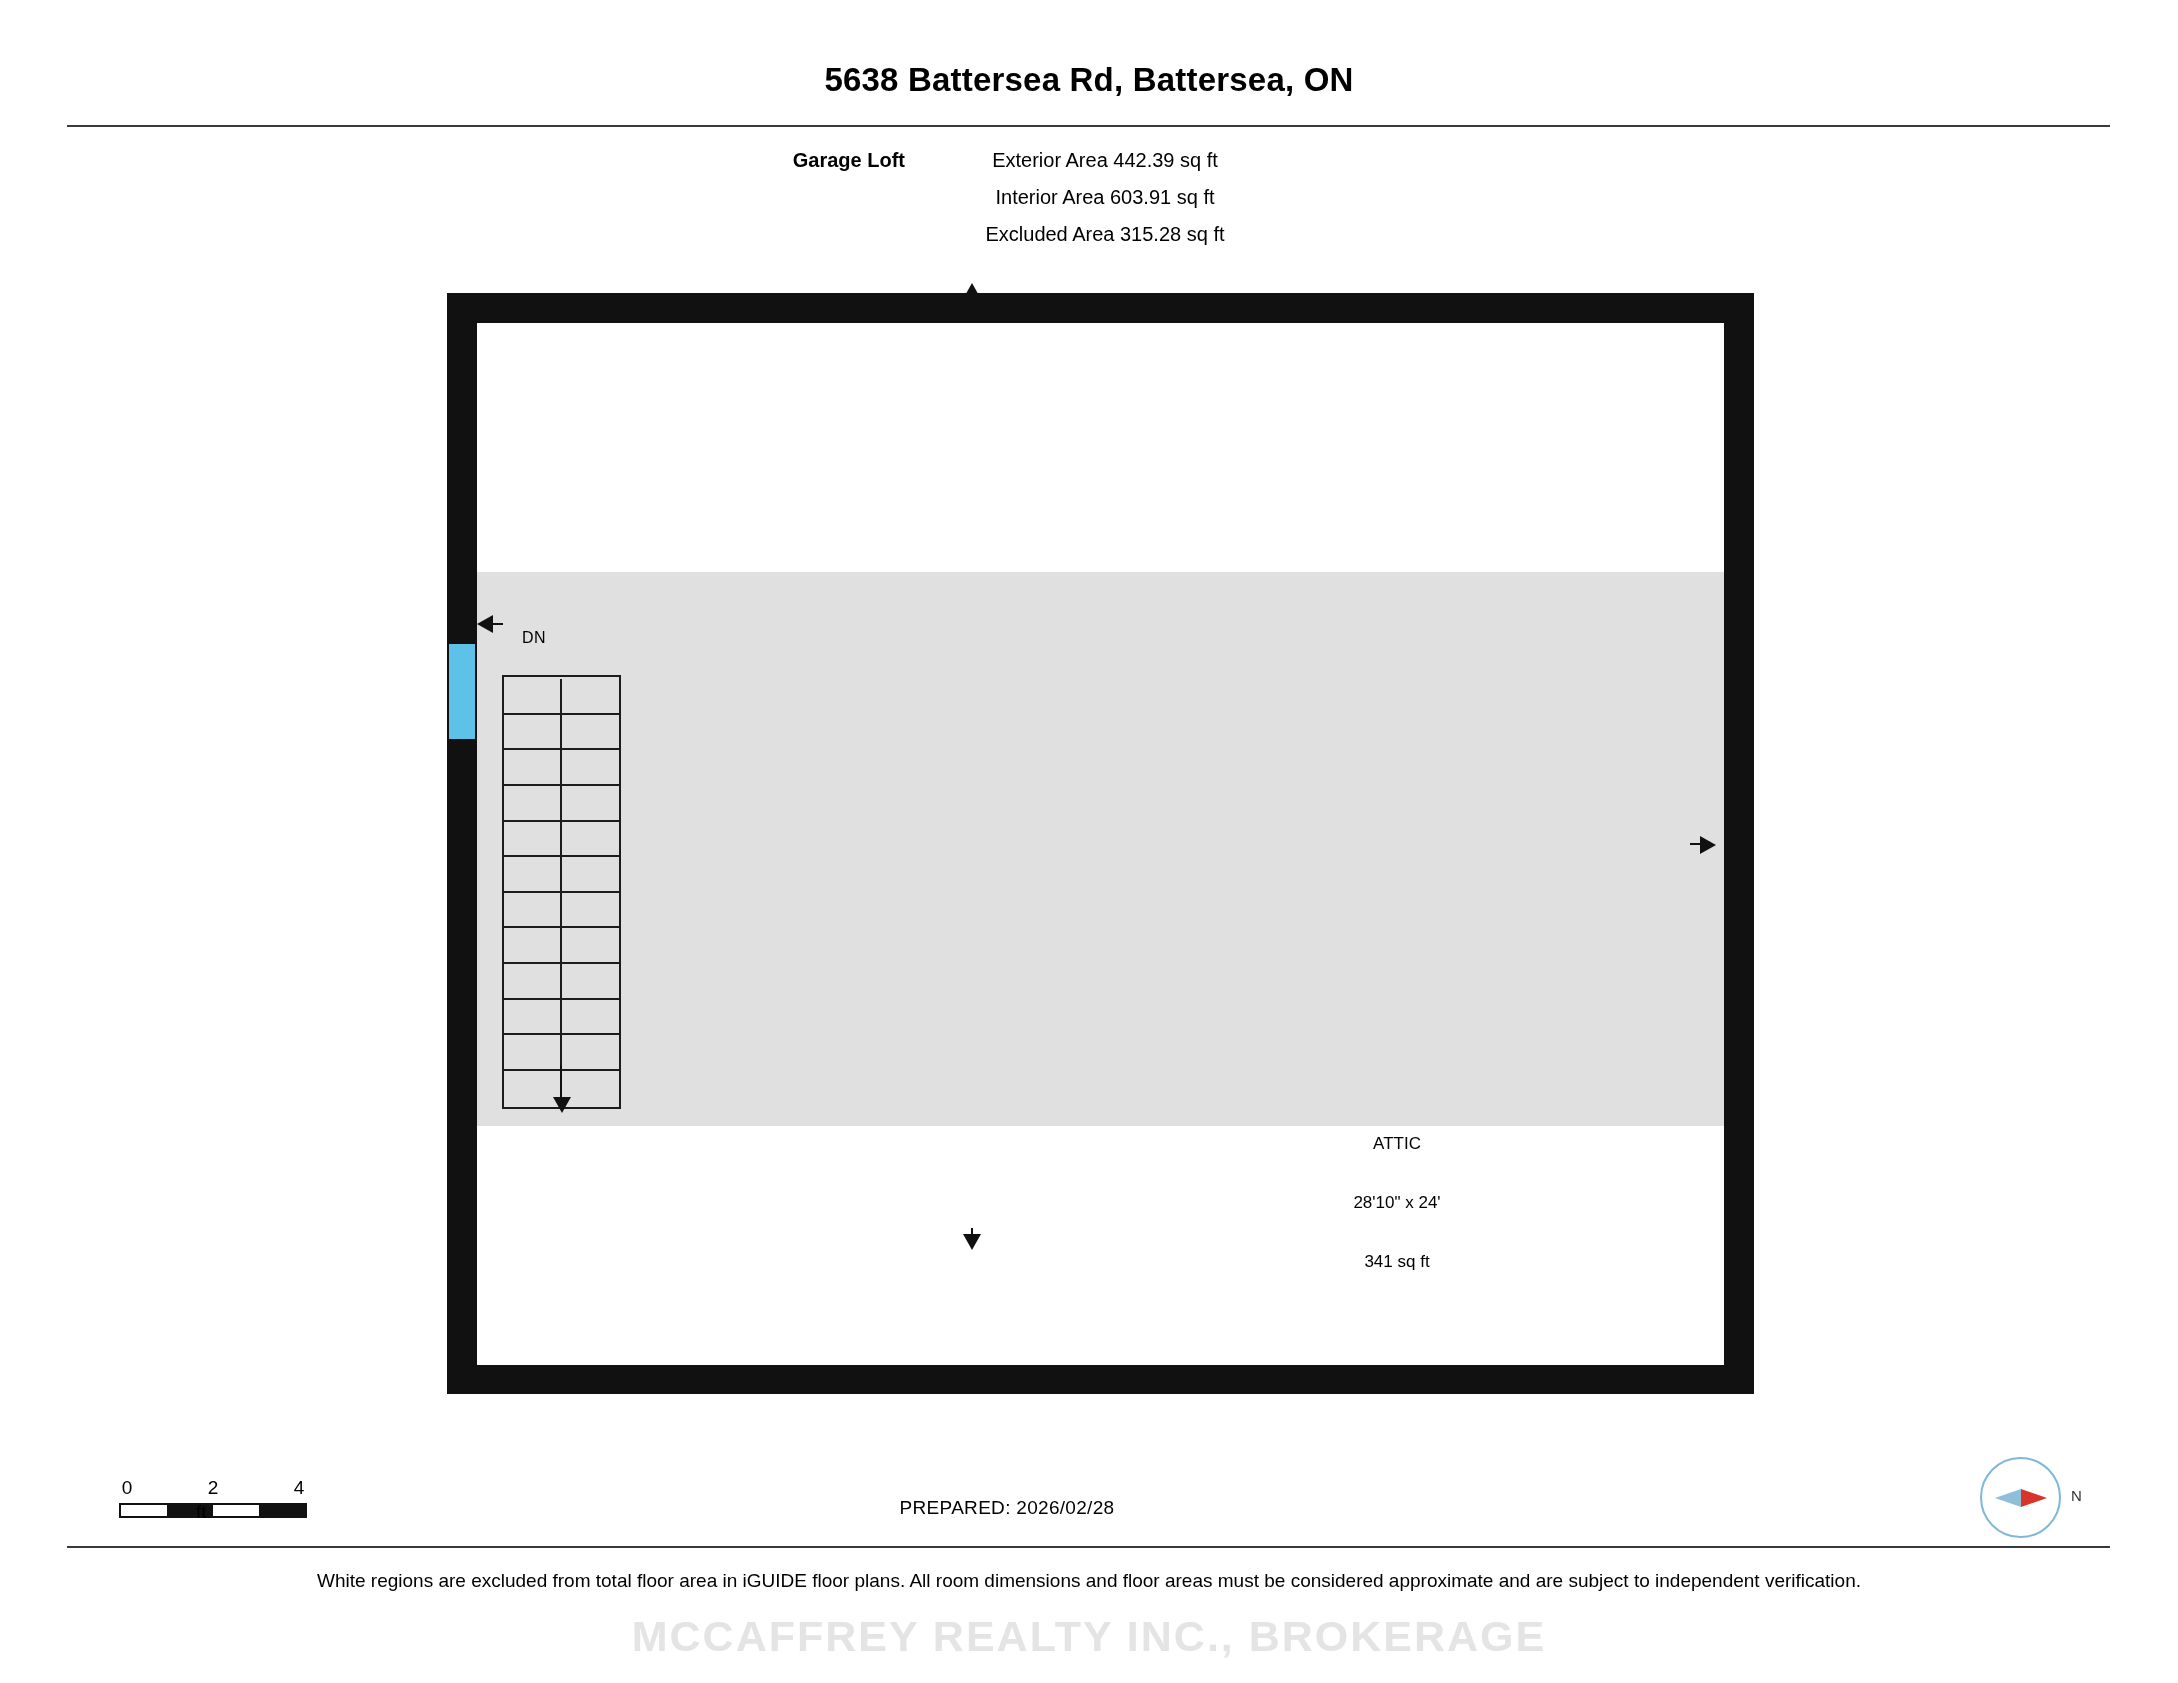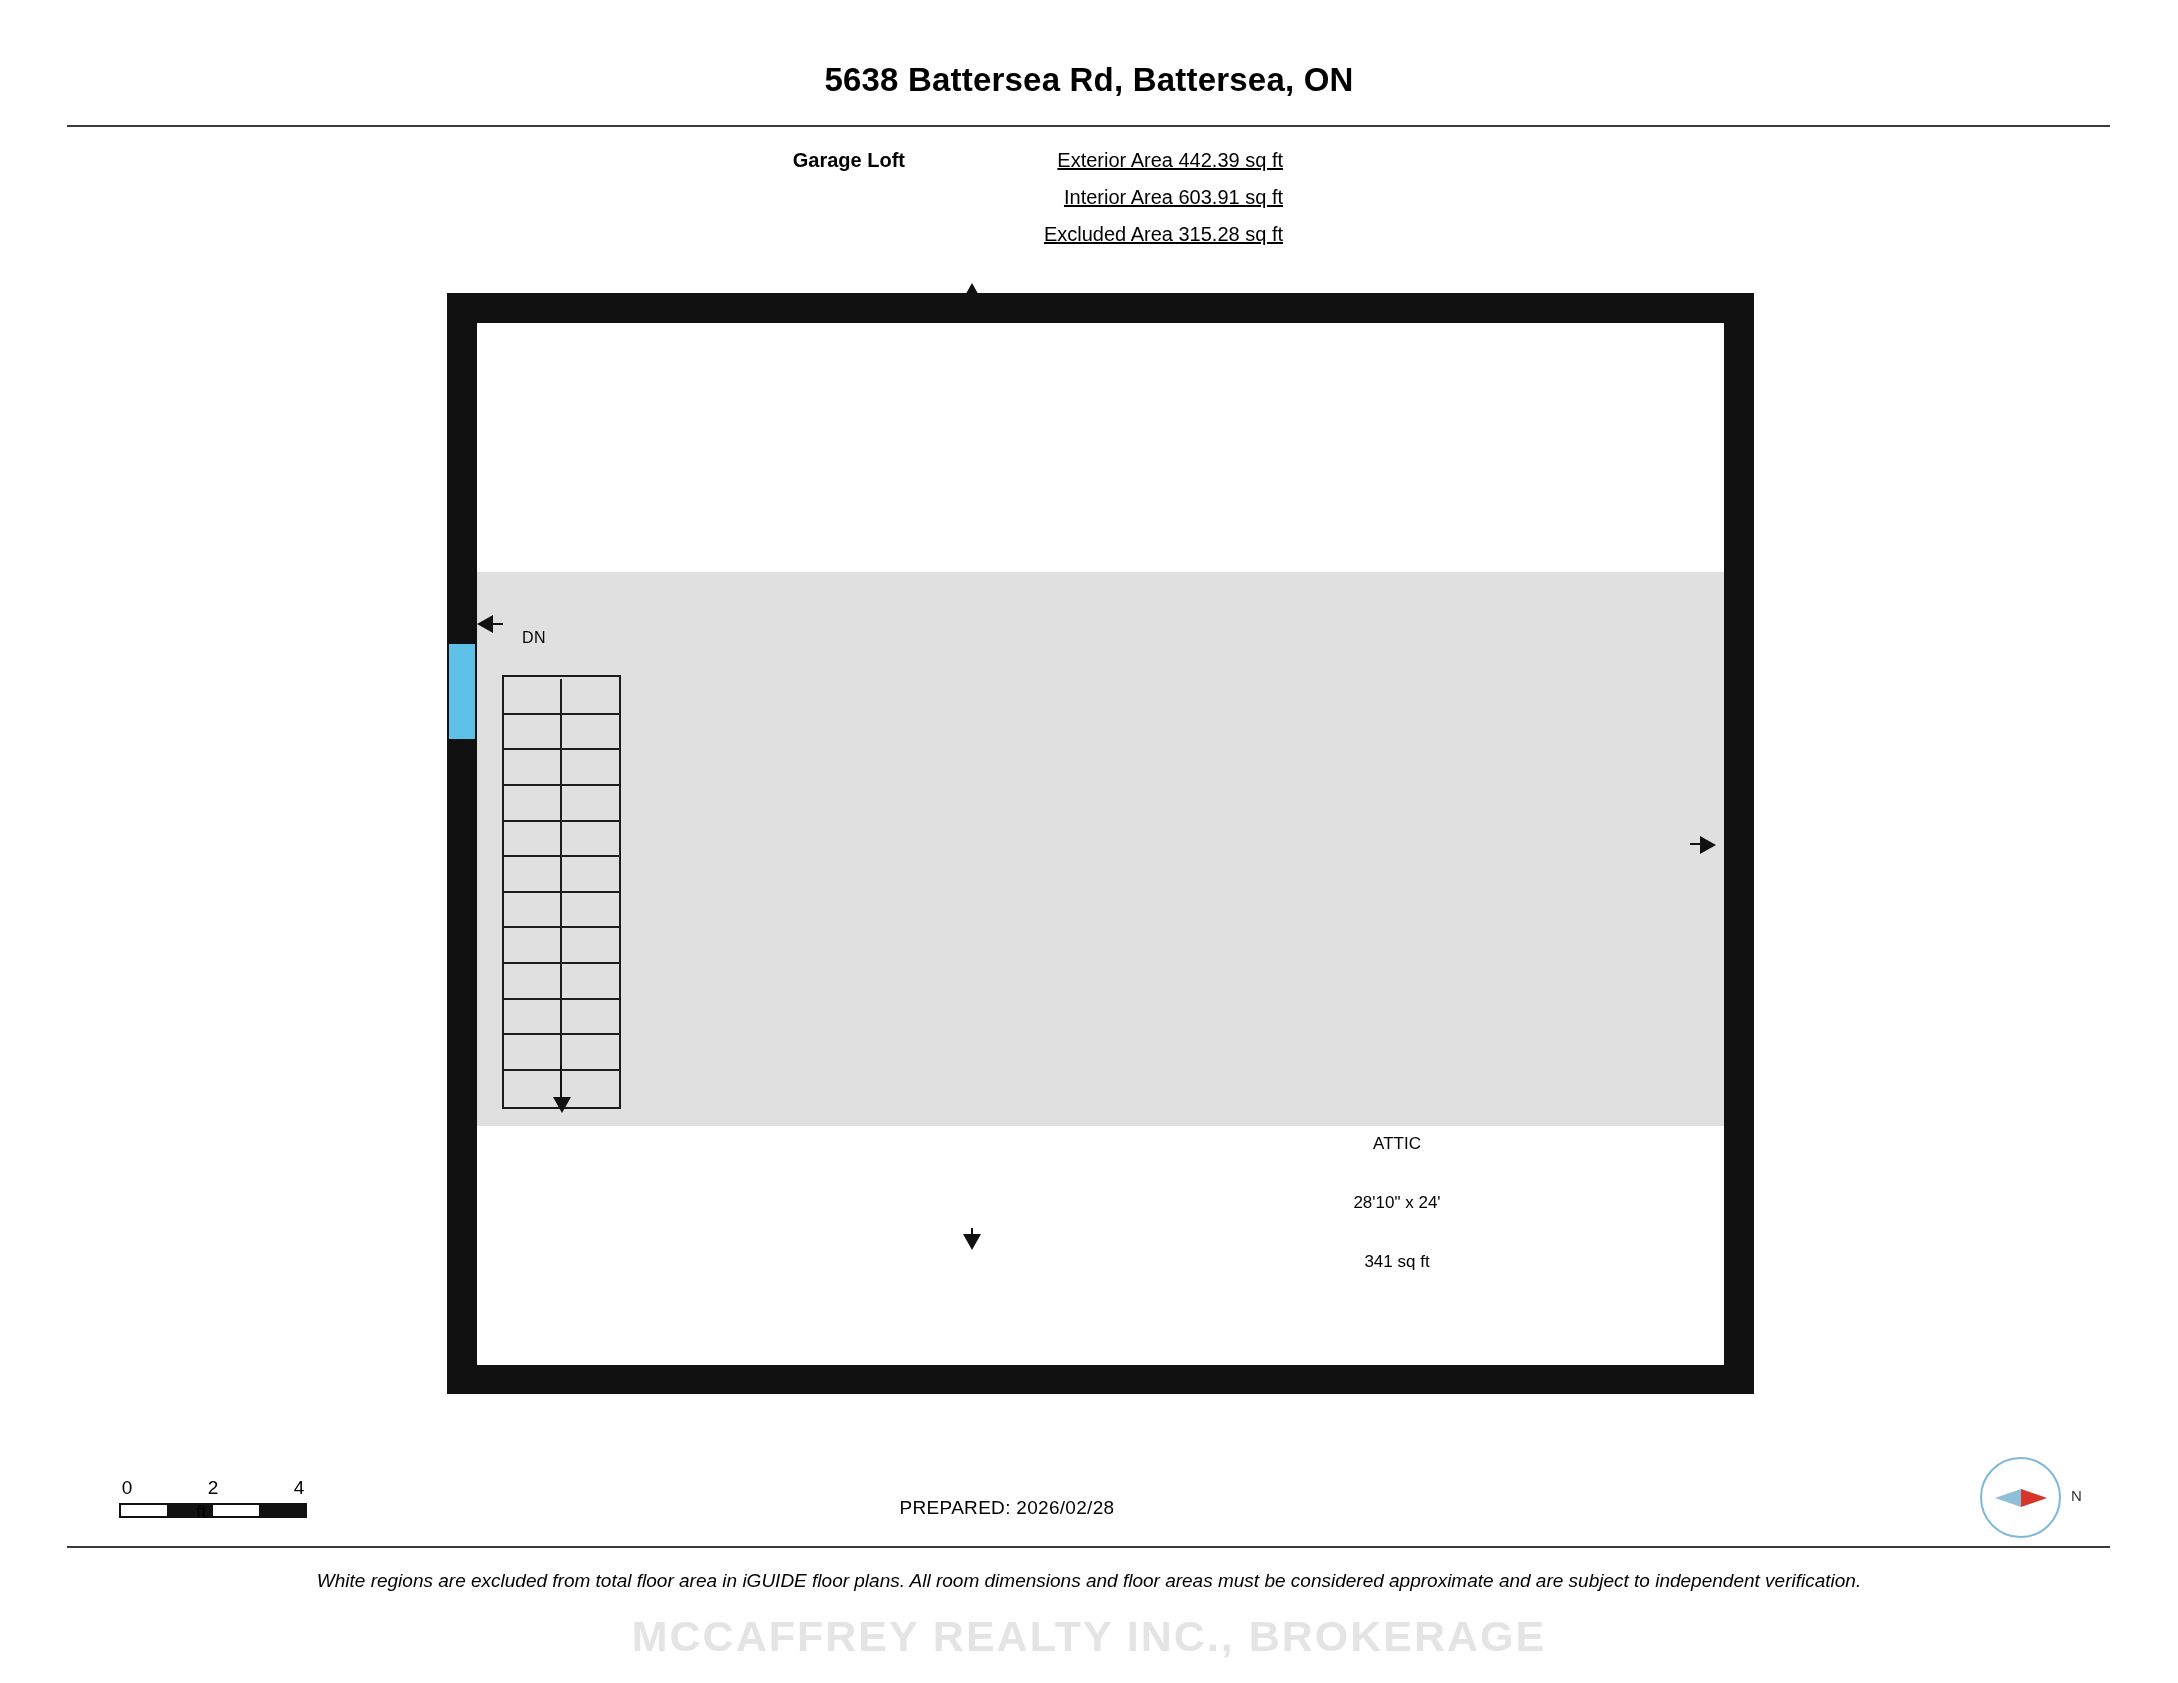--- a/index.html
+++ b/index.html
@@ -52,22 +52,21 @@
   }
   .summary-label {
     width: 158px;
     text-align: right;
     font-size: 20px;
     font-weight: bold;
     padding-right: 22px;
   }
   .summary-values {
     width: 356px;
-    text-align: right;
-    text-decoration: underline;
+    text-align: center;
   }
   .summary-values div {
     font-size: 20px;
     margin-bottom: 17px;
     white-space: nowrap;
   }
 
   
   .plan {
     position: absolute;
@@ -298,21 +297,20 @@
     height: 2px;
     background: #3a3a3a;
   }
   .disclaimer {
     position: absolute;
     top: 1570px;
     left: 0;
     width: 2178px;
     text-align: center;
     font-size: 19px;
-    font-style: italic;
   }
   .watermark {
     position: absolute;
     top: 1612px;
     left: 0;
     width: 2178px;
     text-align: center;
     font-size: 43px;
     font-weight: bold;
     color: #e4e4e4;

